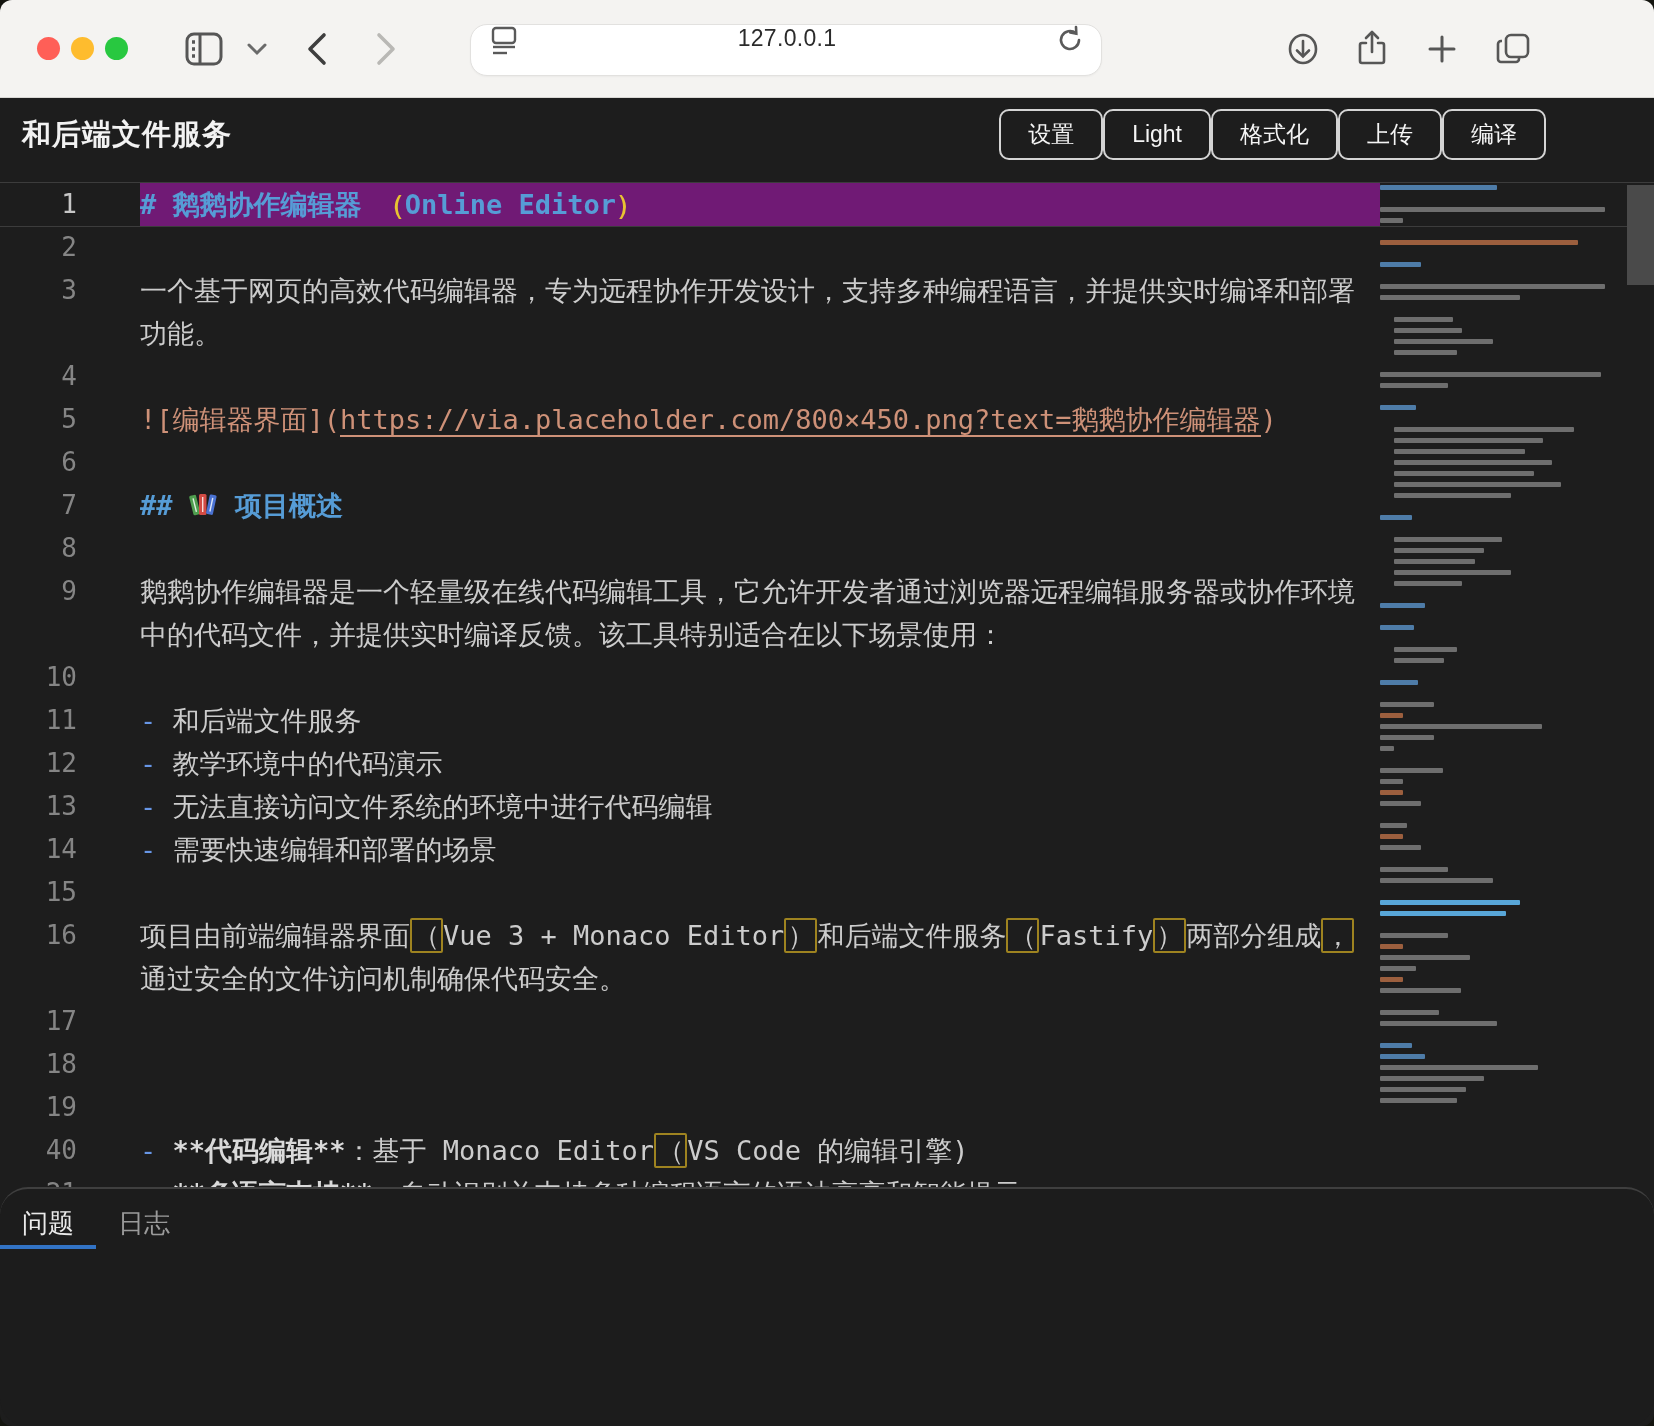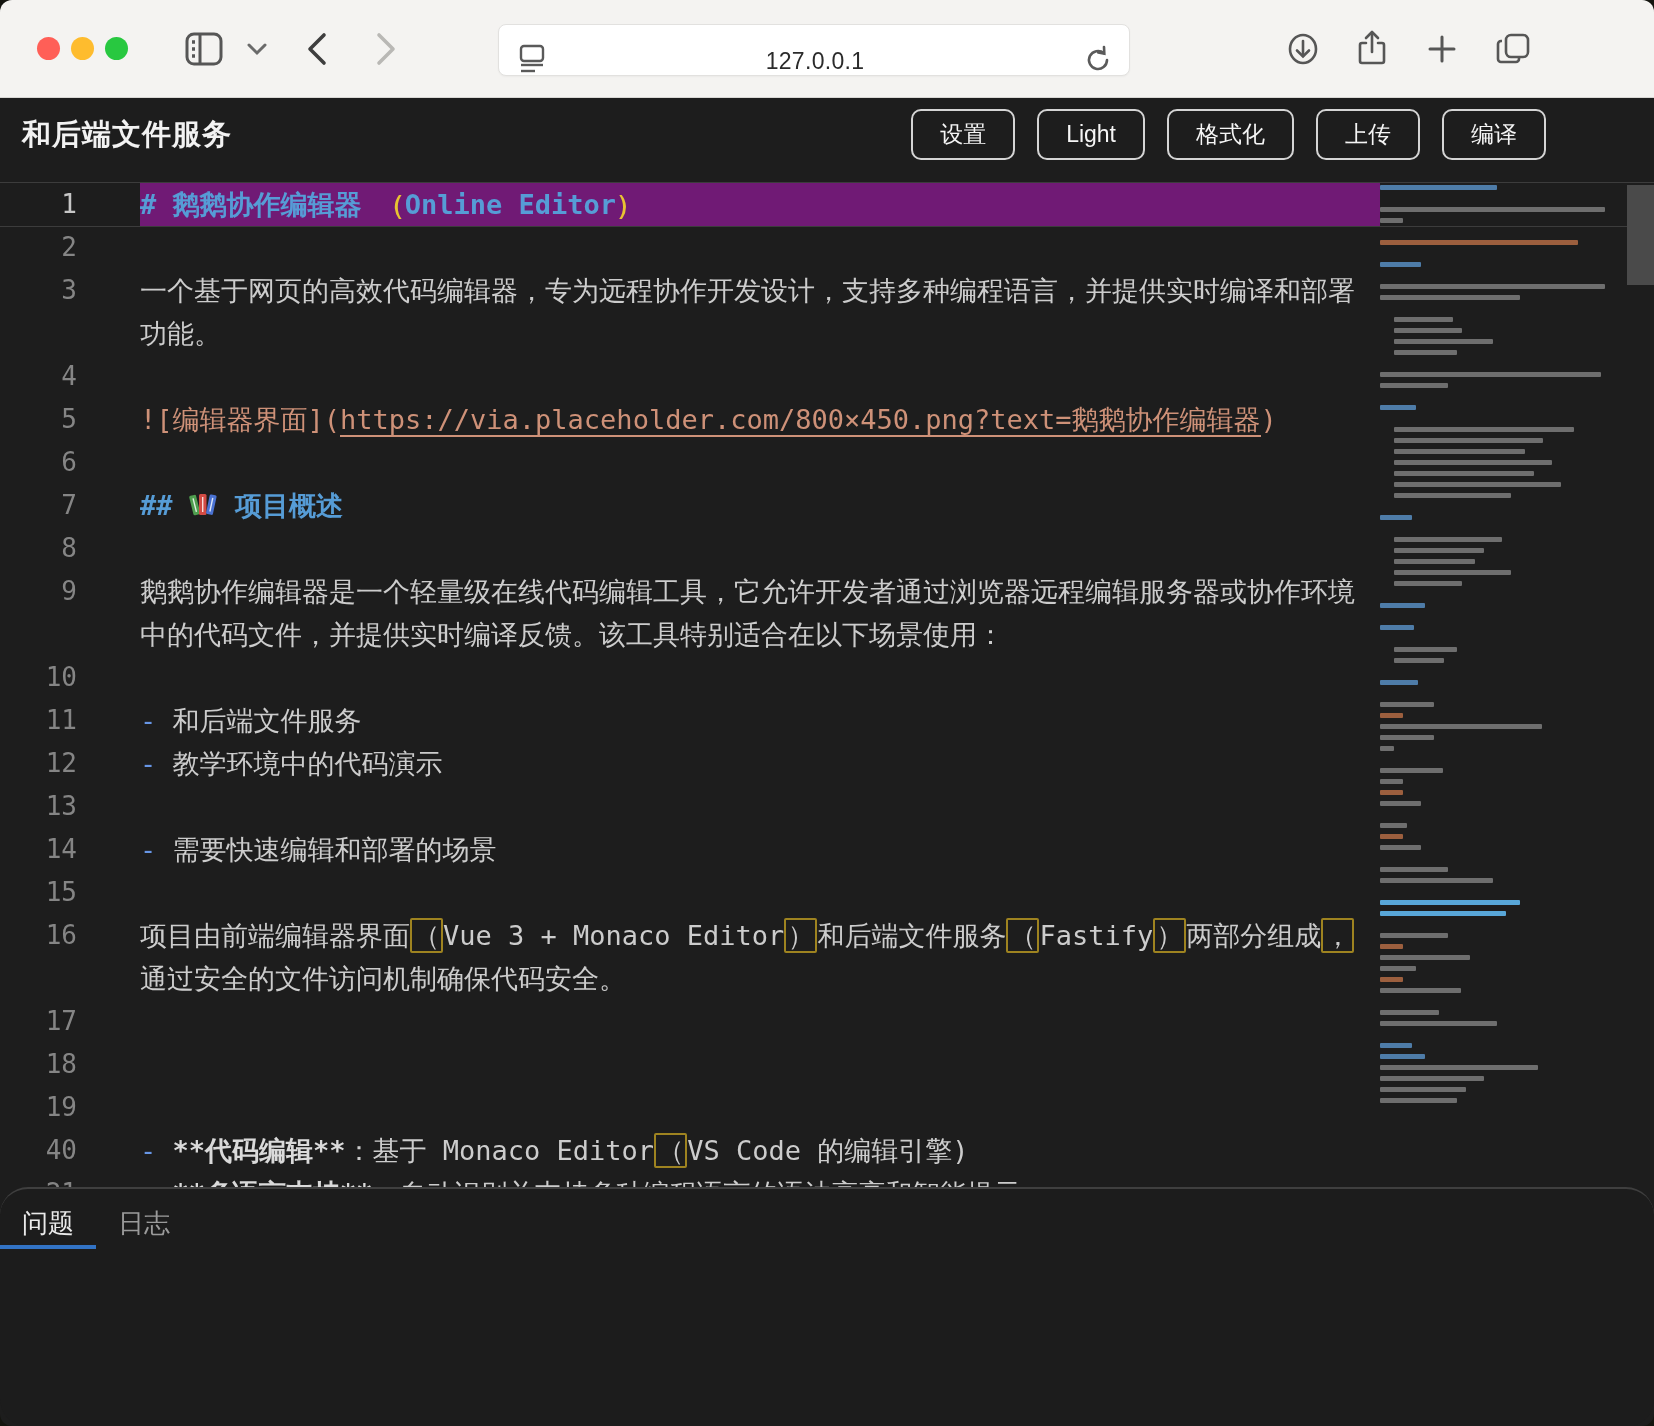--- a/index.html
+++ b/index.html
@@ -7,27 +7,27 @@
           font-family:"Liberation Sans",sans-serif;background:#1d1d1d;}
   
   .chrome{position:relative;height:97px;background:#f4f3f1;border-bottom:1px solid #d8d7d4;}
   .tl{position:absolute;top:37px;width:23px;height:23px;border-radius:50%;}
   .tl.red{left:37px;background:#ff5f57;}
   .tl.yellow{left:71px;background:#febc2e;}
   .tl.green{left:105px;background:#28c840;}
   .cicon{position:absolute;top:0;height:97px;display:flex;align-items:center;color:#565656;}
   .cicon svg{display:block;}
   .urlbar{position:absolute;left:470px;top:24px;width:630px;height:50px;background:#ffffff;
-          border:1px solid #e2e1df;border-radius:8px;display:flex;align-items:flex-end;
-          box-shadow:0 1px 2px rgba(0,0,0,0.04);margin-left:28px;}
+          border:1px solid #e2e1df;border-radius:17px;display:flex;align-items:flex-start;
+          box-shadow:0 1px 2px rgba(0,0,0,0.04);}
   .urltext{flex:1;text-align:center;font-size:23px;color:#2b2b2b;letter-spacing:.3px;}
   
   .appheader{position:relative;height:73px;background:#1d1d1d;display:flex;align-items:center;}
   .apptitle{margin-left:22px;font-size:29px;font-weight:700;color:#f2f2f2;letter-spacing:1px;}
-  .hbtns{position:absolute;right:108px;top:0;height:73px;display:flex;align-items:center;gap:22px;}
+  .hbtns{position:absolute;right:108px;top:0;height:73px;display:flex;align-items:center;}
   .hbtn{background:transparent;border:2px solid #d4d4d4;border-radius:10px;color:#f5f5f5;
         font-size:23px;font-family:"Liberation Sans",sans-serif;padding:10px 27px;line-height:1.2;cursor:pointer;}
   
   .main{position:relative;height:1016px;background:#1d1d1d;overflow:hidden;}
   .lines{position:absolute;left:0;top:12px;right:0;}
   .line-row{display:flex;min-height:43px;line-height:43px;
             font-family:"DejaVu Sans Mono",monospace;font-size:27px;}
   .line-row.current{border-top:1px solid #3c3c3c;border-bottom:1px solid #3c3c3c;margin:-1px 0;}
   .ln{width:77px;flex:0 0 77px;text-align:right;color:#858585;font-size:26px;user-select:none;}
   .ln.active{color:#c6c6c6;}
@@ -200,20 +200,21 @@
         <div class="line-row">
           <div class="ln">11</div>
           <div class="lc"><span class="c-punct">- </span><span class="c-text">和后端文件服务</span></div>
         </div>
         <div class="line-row">
           <div class="ln">12</div>
           <div class="lc"><span class="c-punct">- </span><span class="c-text">教学环境中的代码演示</span></div>
         </div>
         <div class="line-row">
           <div class="ln">13</div>
+          <div class="lc"><span class="c-punct">- </span><span class="c-text">无法直接访问文件系统的环境中进行代码编辑</span></div>
         </div>
         <div class="line-row">
           <div class="ln">14</div>
           <div class="lc"><span class="c-punct">- </span><span class="c-text">需要快速编辑和部署的场景</span></div>
         </div>
         <div class="line-row">
           <div class="ln">15</div>
           <div class="lc"></div>
         </div>
         <div class="line-row">

